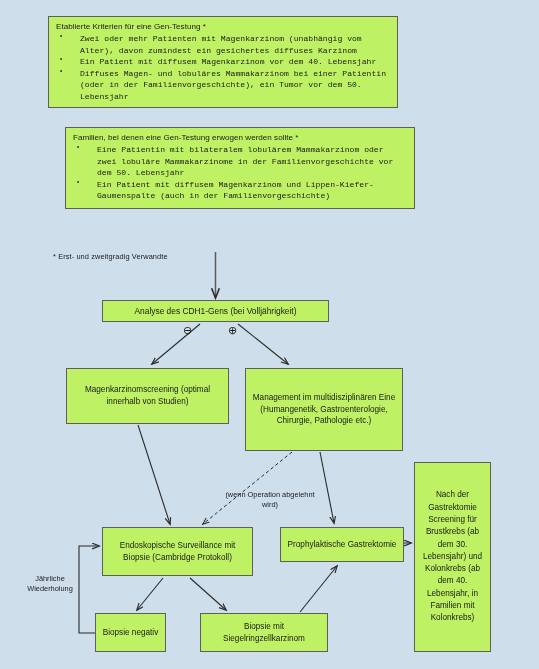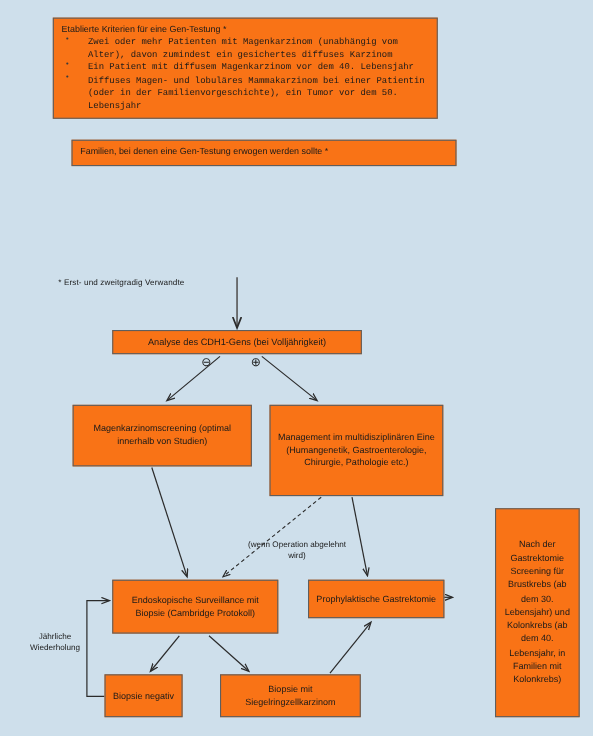--- a/index.html
+++ b/index.html
@@ -21,21 +21,21 @@
   svg.edges {
     position: absolute;
     left: 0; top: 0;
     width: 539px;
     height: 669px;
     pointer-events: none;
   }
   .node {
     position: absolute;
     box-sizing: border-box;
-    background: #f97316;
+    background: #bef264;
     border: 1px solid #5e5e5e;
     color: #1a1a1a;
     display: flex;
     flex-direction: column;
     justify-content: center;
   }
   .node.center {
     align-items: center;
     text-align: center;
   }
@@ -107,21 +107,20 @@
   }
   .box-biopsy-src {
     left: 200px; top: 613px; width: 128px; height: 39px;
     font-size: 8.2px; line-height: 1.45;
     padding: 0 4px;
   }
   .box-followup {
     left: 414px; top: 462px; width: 77px; height: 190px;
     font-size: 8.2px; line-height: 1.5;
     padding: 16px 5px;
-    margin-left: 36px;
   }
 
   .edge-label {
     position: absolute;
     font-size: 7.4px;
     line-height: 1.4;
     color: #1a1a1a;
     text-align: center;
   }
   .label-op { left: 222px; top: 490px; width: 96px; }
@@ -175,20 +174,22 @@
     <ul class="crit-list">
       <li>Zwei oder mehr Patienten mit Magenkarzinom (unabhängig vom Alter), davon zumindest ein gesichertes diffuses Karzinom</li>
       <li>Ein Patient mit diffusem Magenkarzinom vor dem 40. Lebensjahr</li>
       <li>Diffuses Magen- und lobuläres Mammakarzinom bei einer Patientin (oder in der Familienvorgeschichte), ein Tumor vor dem 50. Lebensjahr</li>
     </ul>
   </div>
 
   <div class="node box-families">
     <div class="crit-title">Familien, bei denen eine Gen-Testung erwogen werden sollte *</div>
     <ul class="crit-list">
+      <li>Eine Patientin mit bilateralem lobulärem Mammakarzinom oder zwei lobuläre Mammakarzinome  in der Familienvorgeschichte vor dem 50. Lebensjahr</li>
+      <li>Ein Patient mit diffusem Magenkarzinom und Lippen-Kiefer-Gaumenspalte (auch in der Familienvorgeschichte)</li>
     </ul>
   </div>
 
   <div class="footnote">* Erst- und zweitgradig Verwandte</div>
 
   <div class="sign sign-minus">⊖</div>
   <div class="sign sign-plus">⊕</div>
 
   <div class="node center box-analysis">Analyse des CDH1-Gens (bei Volljährigkeit)</div>
   <div class="node center box-screening">Magenkarzinomscreening (optimal innerhalb von Studien)</div>

